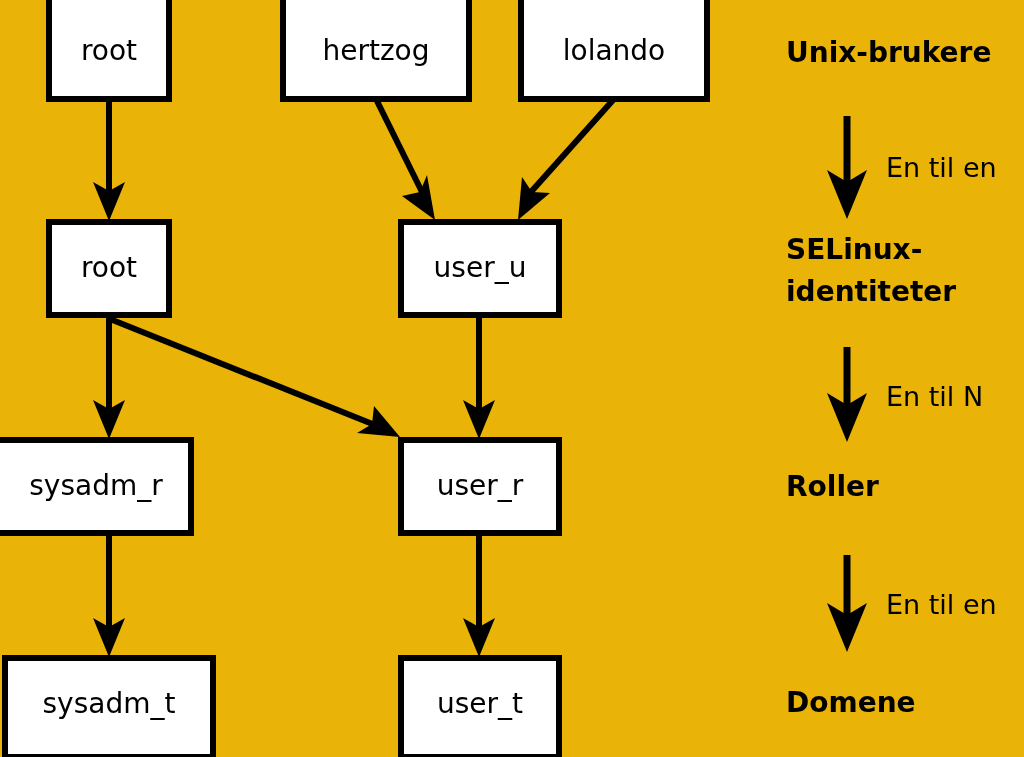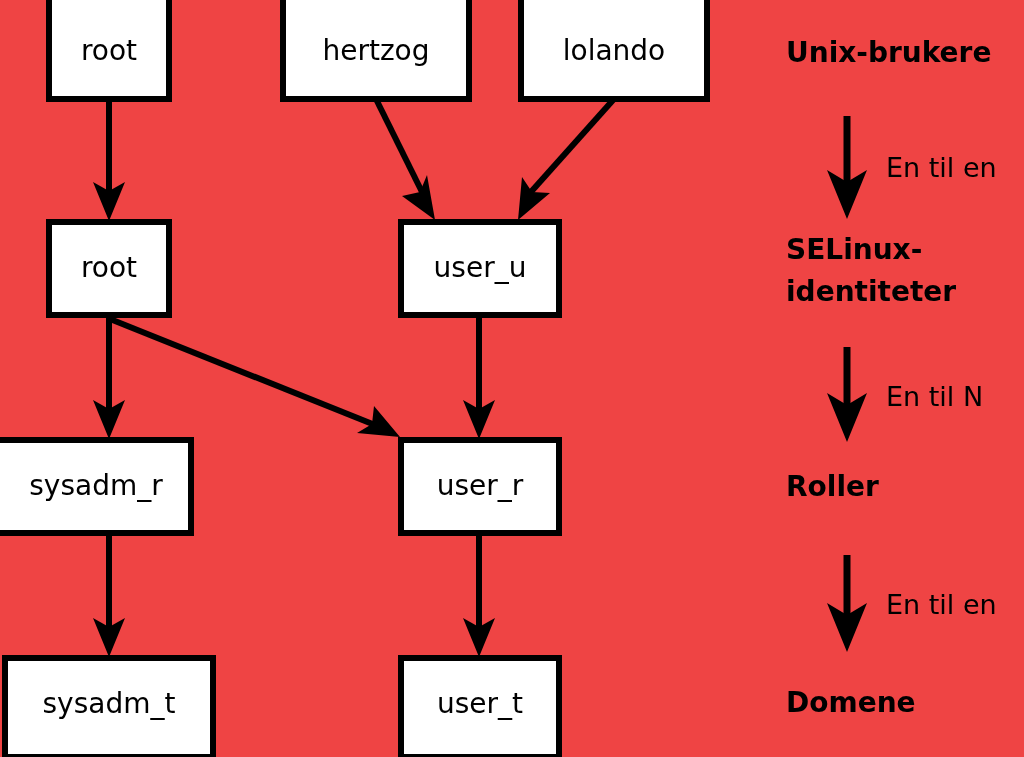--- a/index.html
+++ b/index.html
@@ -10,21 +10,21 @@
   body {
     width: 1024px;
     height: 757px;
     overflow: hidden;
     font-family: "DejaVu Sans", "Liberation Sans", sans-serif;
   }
   #diagram-root {
     position: relative;
     width: 1024px;
     height: 757px;
-    background: #ef4444;
+    background: #eab308;
   }
   svg.canvas {
     position: absolute;
     left: 0;
     top: 0;
     width: 1024px;
     height: 757px;
     display: block;
   }
   .node-box {

